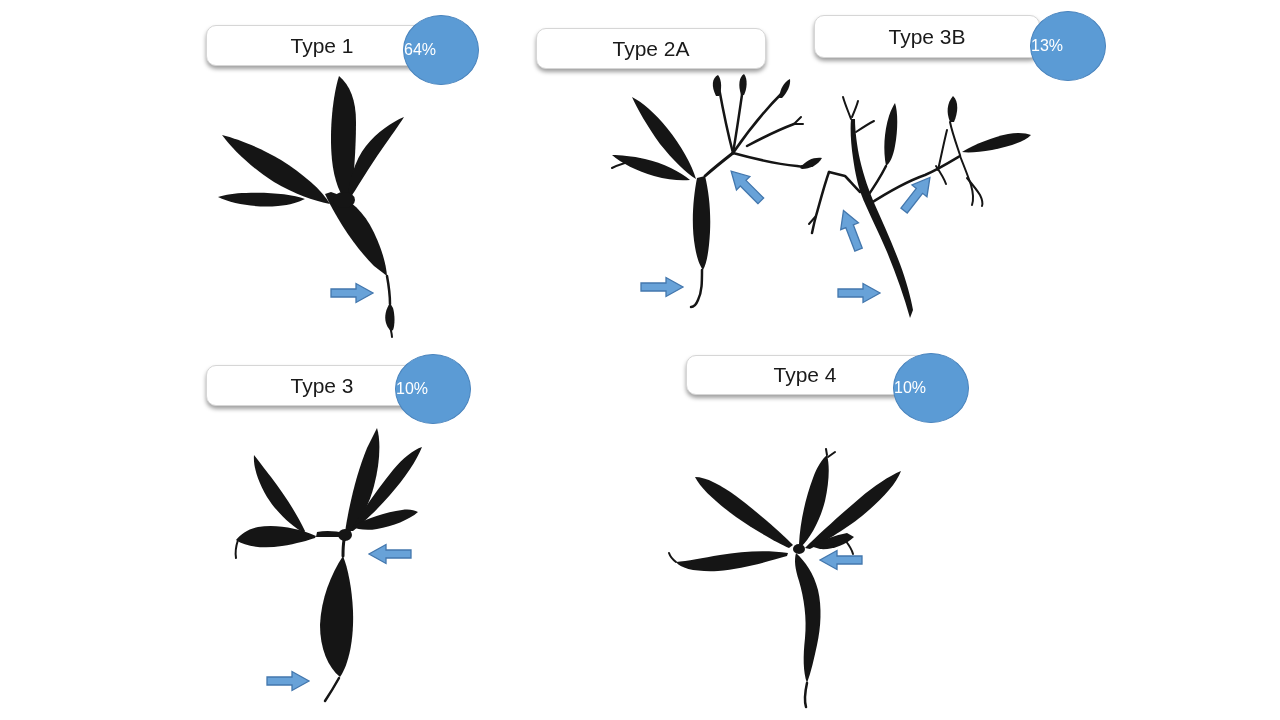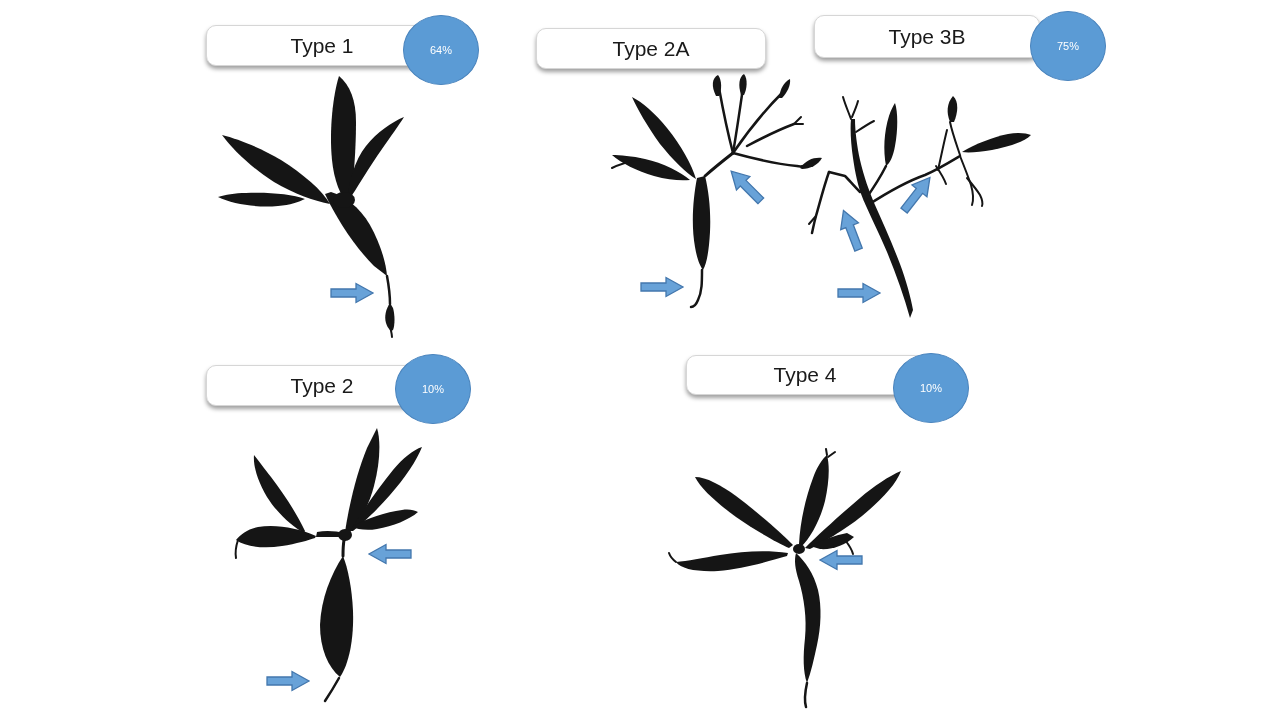--- a/index.html
+++ b/index.html
@@ -15,22 +15,22 @@
     border-radius:10px;
     box-shadow:0 3px 4px rgba(0,0,0,.38);
     display:flex;align-items:center;justify-content:center;
     font-size:21px;color:var(--label-text,#1a1a1a);
     z-index:2;
   }
   .badge{
     position:absolute;width:74px;height:68px;border-radius:50%;
     background:var(--badge-fill,#5b9bd5);
     border:1px solid var(--badge-border,#4a84bd);
-    display:flex;align-items:center;justify-content:center;
-    font-size:11px;color:var(--badge-text,#fff);
+    display:flex;align-items:center;justify-content:flex-start;
+    font-size:16px;color:var(--badge-text,#fff);
     z-index:3;
   }
   .drawing{position:absolute;z-index:1;}
   .drawing .fl{fill:var(--ink,#151515);}
   .drawing .st{fill:none;stroke:var(--ink,#151515);stroke-linecap:round;stroke-linejoin:round;}
   .arrow{position:absolute;width:44px;height:22px;overflow:visible;z-index:4;}
   .arrow polygon{fill:var(--arrow-fill,#68a2d8);stroke:var(--arrow-border,#4377ad);stroke-width:1.3;}
 </style>
 </head>
 <body>
@@ -40,31 +40,31 @@
   <div class="label-box" style="left:206px;top:25px;width:230px;">
     <span>Type 1</span>
   </div>
   <div class="label-box" style="left:536px;top:28px;width:228px;">
     <span>Type 2A</span>
   </div>
   <div class="label-box" style="left:814px;top:15px;width:224px;height:41px;">
     <span>Type 3B</span>
   </div>
   <div class="label-box" style="left:206px;top:365px;width:230px;">
-    <span>Type 2</span>
+    <span>Type 3</span>
   </div>
   <div class="label-box" style="left:686px;top:355px;width:236px;height:38px;">
     <span>Type 4</span>
   </div>
 
   <div class="badge" style="left:403px;top:15px;">
     <span>64%</span>
   </div>
   <div class="badge" style="left:1030px;top:11px;">
-    <span>75%</span>
+    <span>13%</span>
   </div>
   <div class="badge" style="left:395px;top:354px;">
     <span>10%</span>
   </div>
   <div class="badge" style="left:893px;top:353px;">
     <span>10%</span>
   </div>
 
   <svg class="drawing" style="left:205px;top:70px;" width="200" height="270" viewBox="205 70 200 270">
     <path class="fl" d="M339,76 C333,95 329,130 332,160 C334,180 340,196 350,207 C353,188 356,152 356,122 C356,100 350,85 339,76 Z"></path>

